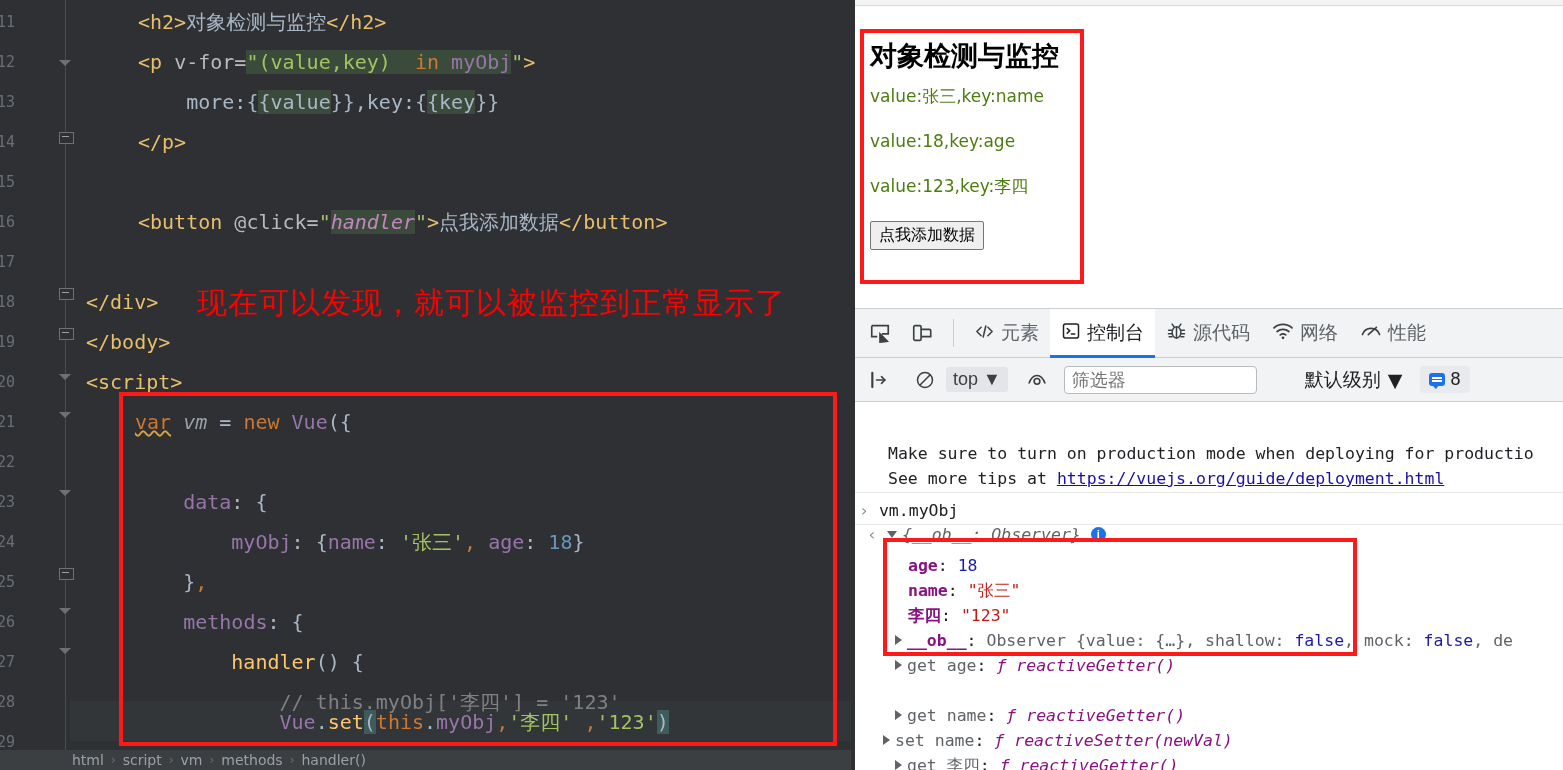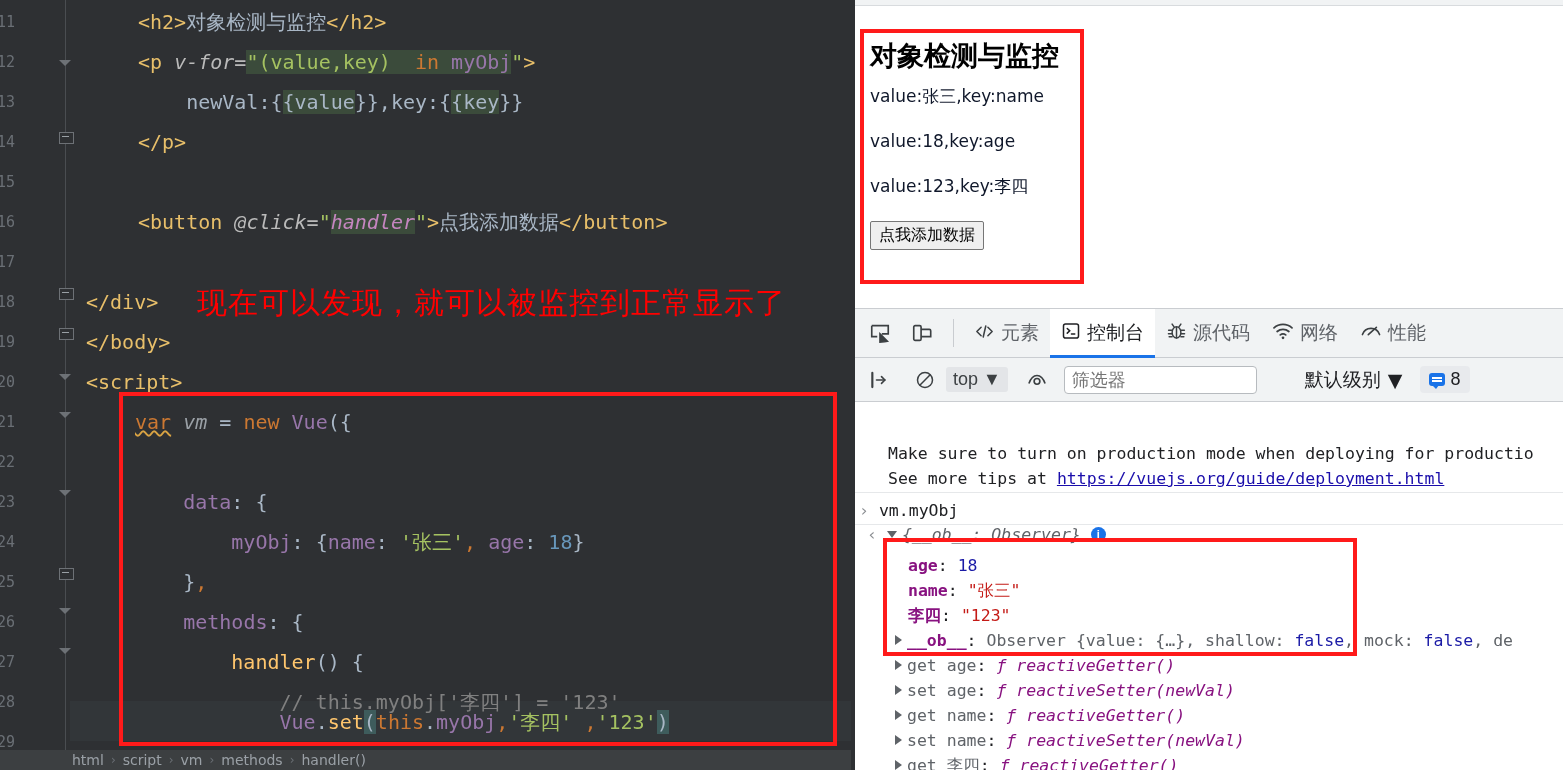--- a/index.html
+++ b/index.html
@@ -47,21 +47,21 @@
   }
 
   #code {
     position: absolute; left: 70px; top: 0; width: 785px; height: 770px;
     font-family: "DejaVu Sans Mono", monospace;
     font-size: 20px; line-height: 40px;
     color: #a9b7c6; white-space: pre;
   }
   .cl { position: absolute; left: 0; white-space: pre; }
   .tag    { color: #e8bf6a; }
-  .attr   { color: #bababa; font-style: italic; }
+  .attr   { color: #bababa; }
   .str    { color: #a5c261; }
   .kw     { color: #cc7832; }
   .fn     { color: #ffc66d; }
   .num    { color: #6897bb; }
   .cmt    { color: #808080; }
   .plain  { color: #a9b7c6; }
   .ident  { color: #9876aa; }
   .local  { color: #9aa0a6; font-style: italic; }
   .pink   { color: #c586c0; }
   .hl     { background: #3b4b3b; }
@@ -119,21 +119,21 @@
     position: absolute; left: 5px; top: 29px; width: 224px; height: 255px;
     border: 4px solid #ff1a1a; background: #fff;
     padding: 4px 6px 0 6px;
   }
   #app-box h2 {
     font-size: 27px; font-weight: bold; color: #000;
     font-family: "DejaVu Sans", sans-serif;
     line-height: 32px; margin: 3px 0 14px 0;
   }
   #app-box p {
-    font-size: 17px; color: #0f172a; margin: 11px 0 25px 0;
+    font-size: 17px; color: #4d7c0f; margin: 11px 0 25px 0;
     font-family: "DejaVu Sans", sans-serif; line-height: 20px;
   }
   #app-btn {
     font-family: "DejaVu Sans", sans-serif;
     font-size: 16px; padding: 3px 8px;
     background: #efefef; border: 1px solid #767676; border-radius: 2px;
     color: #000; cursor: pointer;
   }
 
   
@@ -267,21 +267,21 @@
     <div id="gutter-line"></div>
   </div>
 
   <div class="current-line" style="top:701px"></div>
 
   <div id="code">
     <div class="cl" style="top:2px;left:68px"><span class="tag">&lt;h2&gt;</span><span class="txtcn">对象检测与监控</span><span class="tag">&lt;/h2&gt;</span></div>
 
     <div class="cl" style="top:42px;left:68px"><span class="tag">&lt;p</span> <span class="attr">v-for=</span><span class="hl"><span class="str">"(value,key)  </span><span class="kw">in</span><span class="ident"> myObj</span></span><span class="str">"</span><span class="tag">&gt;</span></div>
 
-    <div class="cl" style="top:82px;left:68px"><span class="plain">    newVal:</span><span class="plain">{</span><span class="hl"><span class="plain">{value</span></span><span class="plain">}}</span><span class="plain">,key:</span><span class="plain">{</span><span class="hl"><span class="plain">{key</span></span><span class="plain">}}</span></div>
+    <div class="cl" style="top:82px;left:68px"><span class="plain">    more:</span><span class="plain">{</span><span class="hl"><span class="plain">{value</span></span><span class="plain">}}</span><span class="plain">,key:</span><span class="plain">{</span><span class="hl"><span class="plain">{key</span></span><span class="plain">}}</span></div>
 
     <div class="cl" style="top:122px;left:68px"><span class="tag">&lt;/p&gt;</span></div>
 
     <div class="cl" style="top:162px;left:68px"></div>
 
     <div class="cl" style="top:202px;left:68px"><span class="tag">&lt;button</span> <span class="attr">@click=</span><span class="str">"</span><span class="hl"><span class="pink italic">handler</span></span><span class="str">"</span><span class="tag">&gt;</span><span class="txtcn">点我添加数据</span><span class="tag">&lt;/button&gt;</span></div>
 
     <div class="cl" style="top:242px;left:68px"></div>
 
     <div class="cl" style="top:282px;left:16px"><span class="tag">&lt;/div&gt;</span></div>
@@ -500,24 +500,23 @@
       <div class="cons-row" style="top:151px;left:53px"><span class="k-prop">age</span><span>: </span><span class="v-num">18</span></div>
 
       <div class="cons-row" style="top:176px;left:53px"><span class="k-prop">name</span><span>: </span><span class="v-str">"张三"</span></div>
 
       <div class="cons-row" style="top:201px;left:53px"><span class="k-prop">李四</span><span>: </span><span class="v-str">"123"</span></div>
 
       <div class="cons-row" style="top:251px;left:40px"><span class="tri-right"></span><span class="k-prop-light">get age</span><span>: </span><span class="v-fn">ƒ reactiveGetter()</span></div>
 
       <div class="cons-row" style="top:226px;left:40px"><span class="tri-right"></span><span class="k-prop">__ob__</span><span>: </span><span class="v-obj">Observer {value: {…}, shallow: </span><span class="v-kw">false</span><span class="v-obj">, mock: </span><span class="v-kw">false</span><span class="v-obj">, de</span></div>
 
-      <div class="cons-row" style="top:276px;left:40px"><span class="tri-right"></span><span class="k-prop-light">set age</span><span>: </span><span class="v-fn">ƒ reactiveSetter(newVal)</span></div>
 
       <div class="cons-row" style="top:301px;left:40px"><span class="tri-right"></span><span class="k-prop-light">get name</span><span>: </span><span class="v-fn">ƒ reactiveGetter()</span></div>
 
-      <div class="cons-row" style="top:326px;left:40px"><span class="tri-right"></span><span class="k-prop-light">set name</span><span>: </span><span class="v-fn">ƒ reactiveSetter(newVal)</span></div>
+      <div class="cons-row" style="top:326px;left:28px"><span class="tri-right"></span><span class="k-prop-light">set name</span><span>: </span><span class="v-fn">ƒ reactiveSetter(newVal)</span></div>
 
       <div class="cons-row" style="top:351px;left:40px"><span class="tri-right"></span><span class="k-prop-light">get 李四</span><span>: </span><span class="v-fn">ƒ reactiveGetter()</span></div>
     </div>
   </div>
 </div>
 
 <div id="red-rect-console"></div>
 
 </body></html>

